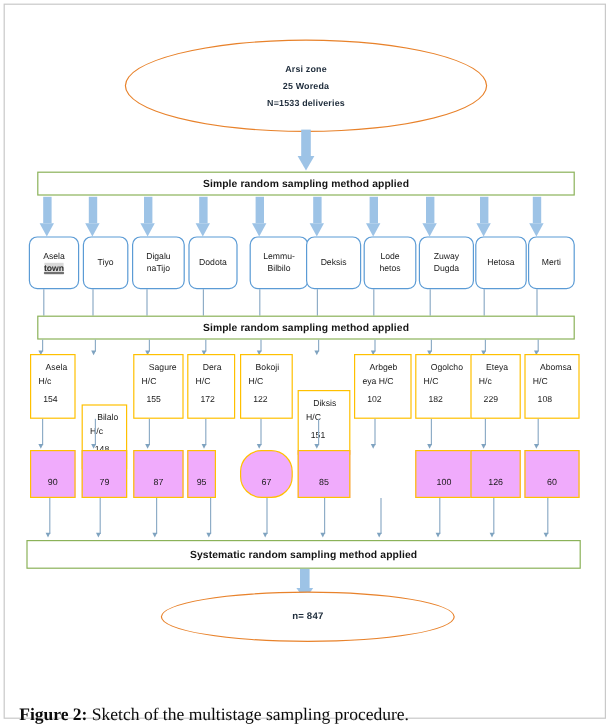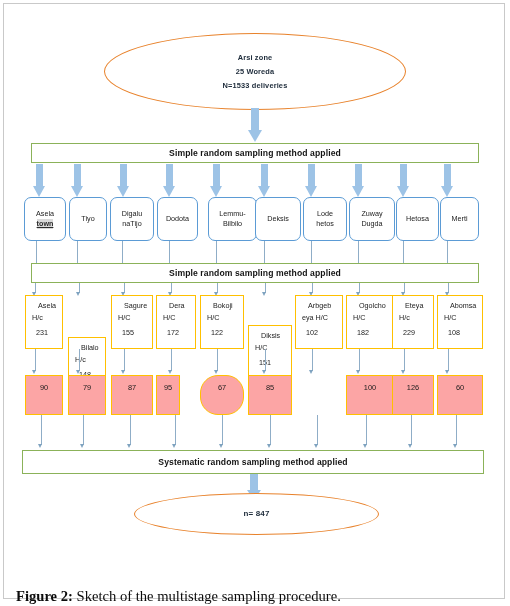--- a/index.html
+++ b/index.html
@@ -57,22 +57,22 @@
   .hc{
     border:1.6px solid #ffc000;background:#ffffff;
     padding:4px 0 0 6px;
   }
   .hc .t{font-size:7.2px;color:#1b1b1b;line-height:11.5px;white-space:nowrap;}
   .hc .t.name{padding-left:6px;}
   .hc .t.num{margin-top:4px;padding-left:4px;}
 
   
   .alloc{
-    border:1.6px solid #ffc000;background:#fca5a5;
-    padding-top:6px;
+    border:1.6px solid #ffc000;background:#f0abfc;
+    padding-top:20px;
   }
   .alloc .t{font-size:7.4px;color:#1b1b1b;text-align:center;line-height:11px;}
 
   
   .barrow{position:absolute;}
   .barrow .shaft{position:absolute;background:#9dc3e6;left:0;top:0;}
   .barrow .head{position:absolute;width:0;height:0;border-style:solid;
     border-color:#9dc3e6 transparent transparent transparent;}
   .tarrow{position:absolute;}
   .tarrow .shaft{position:absolute;background:#8fadc7;width:1px;left:0;top:0;}
@@ -264,21 +264,21 @@
       <div class="head" style="left:0;top:9px;"></div>
   </div>
   <div class="tarrow" style="left:445px;top:283px;width:6px;height:14px;">
     <div class="shaft" style="left:2.5px;top:0;height:10px;"></div>
       <div class="head" style="left:0;top:9px;"></div>
   </div>
 
   <div class="abs hc" style="left:25px;top:295px;width:38px;height:54px;">
     <div class="t name">Asela</div>
     <div class="t">H/c</div>
-    <div class="t num">231</div>
+    <div class="t num">154</div>
   </div>
   <div class="abs hc" style="left:68px;top:295px;width:38px;height:54px;margin-top:42px;">
     <div class="t name">Bilalo</div>
     <div class="t">H/c</div>
     <div class="t num">148</div>
   </div>
   <div class="abs hc" style="left:111px;top:295px;width:42px;height:54px;">
     <div class="t name">Sagure</div>
     <div class="t">H/C</div>
     <div class="t num">155</div>

